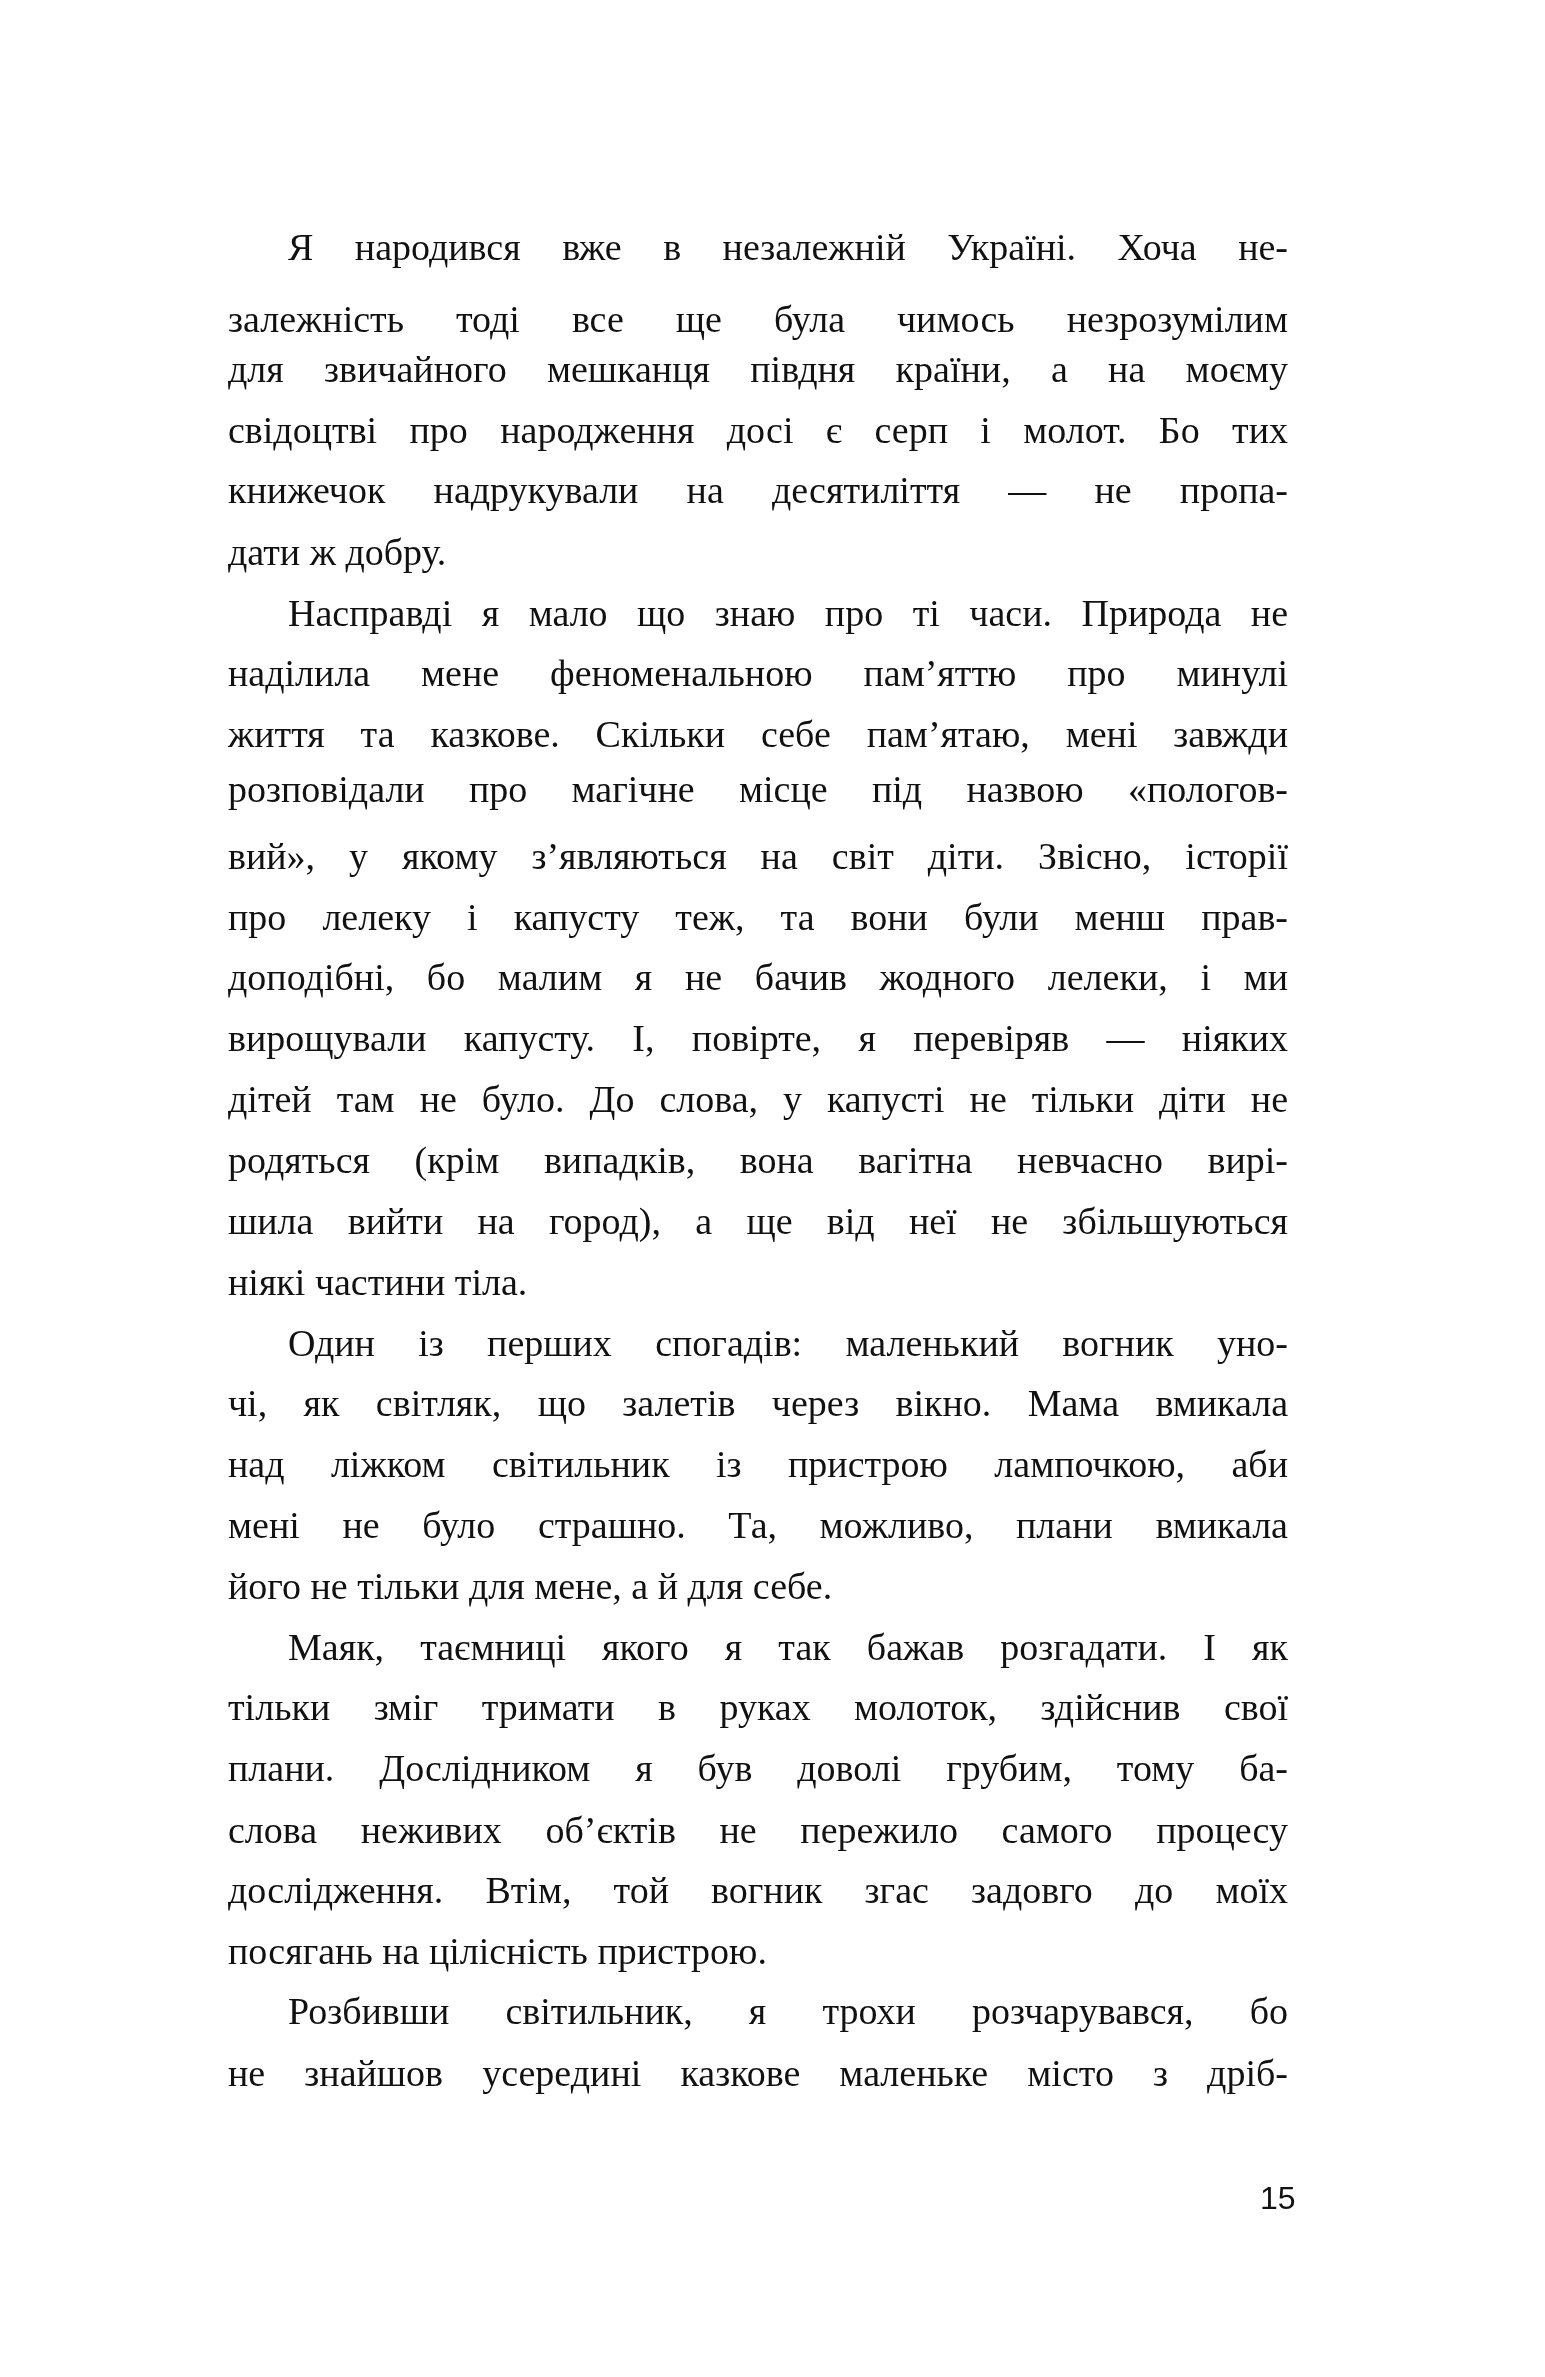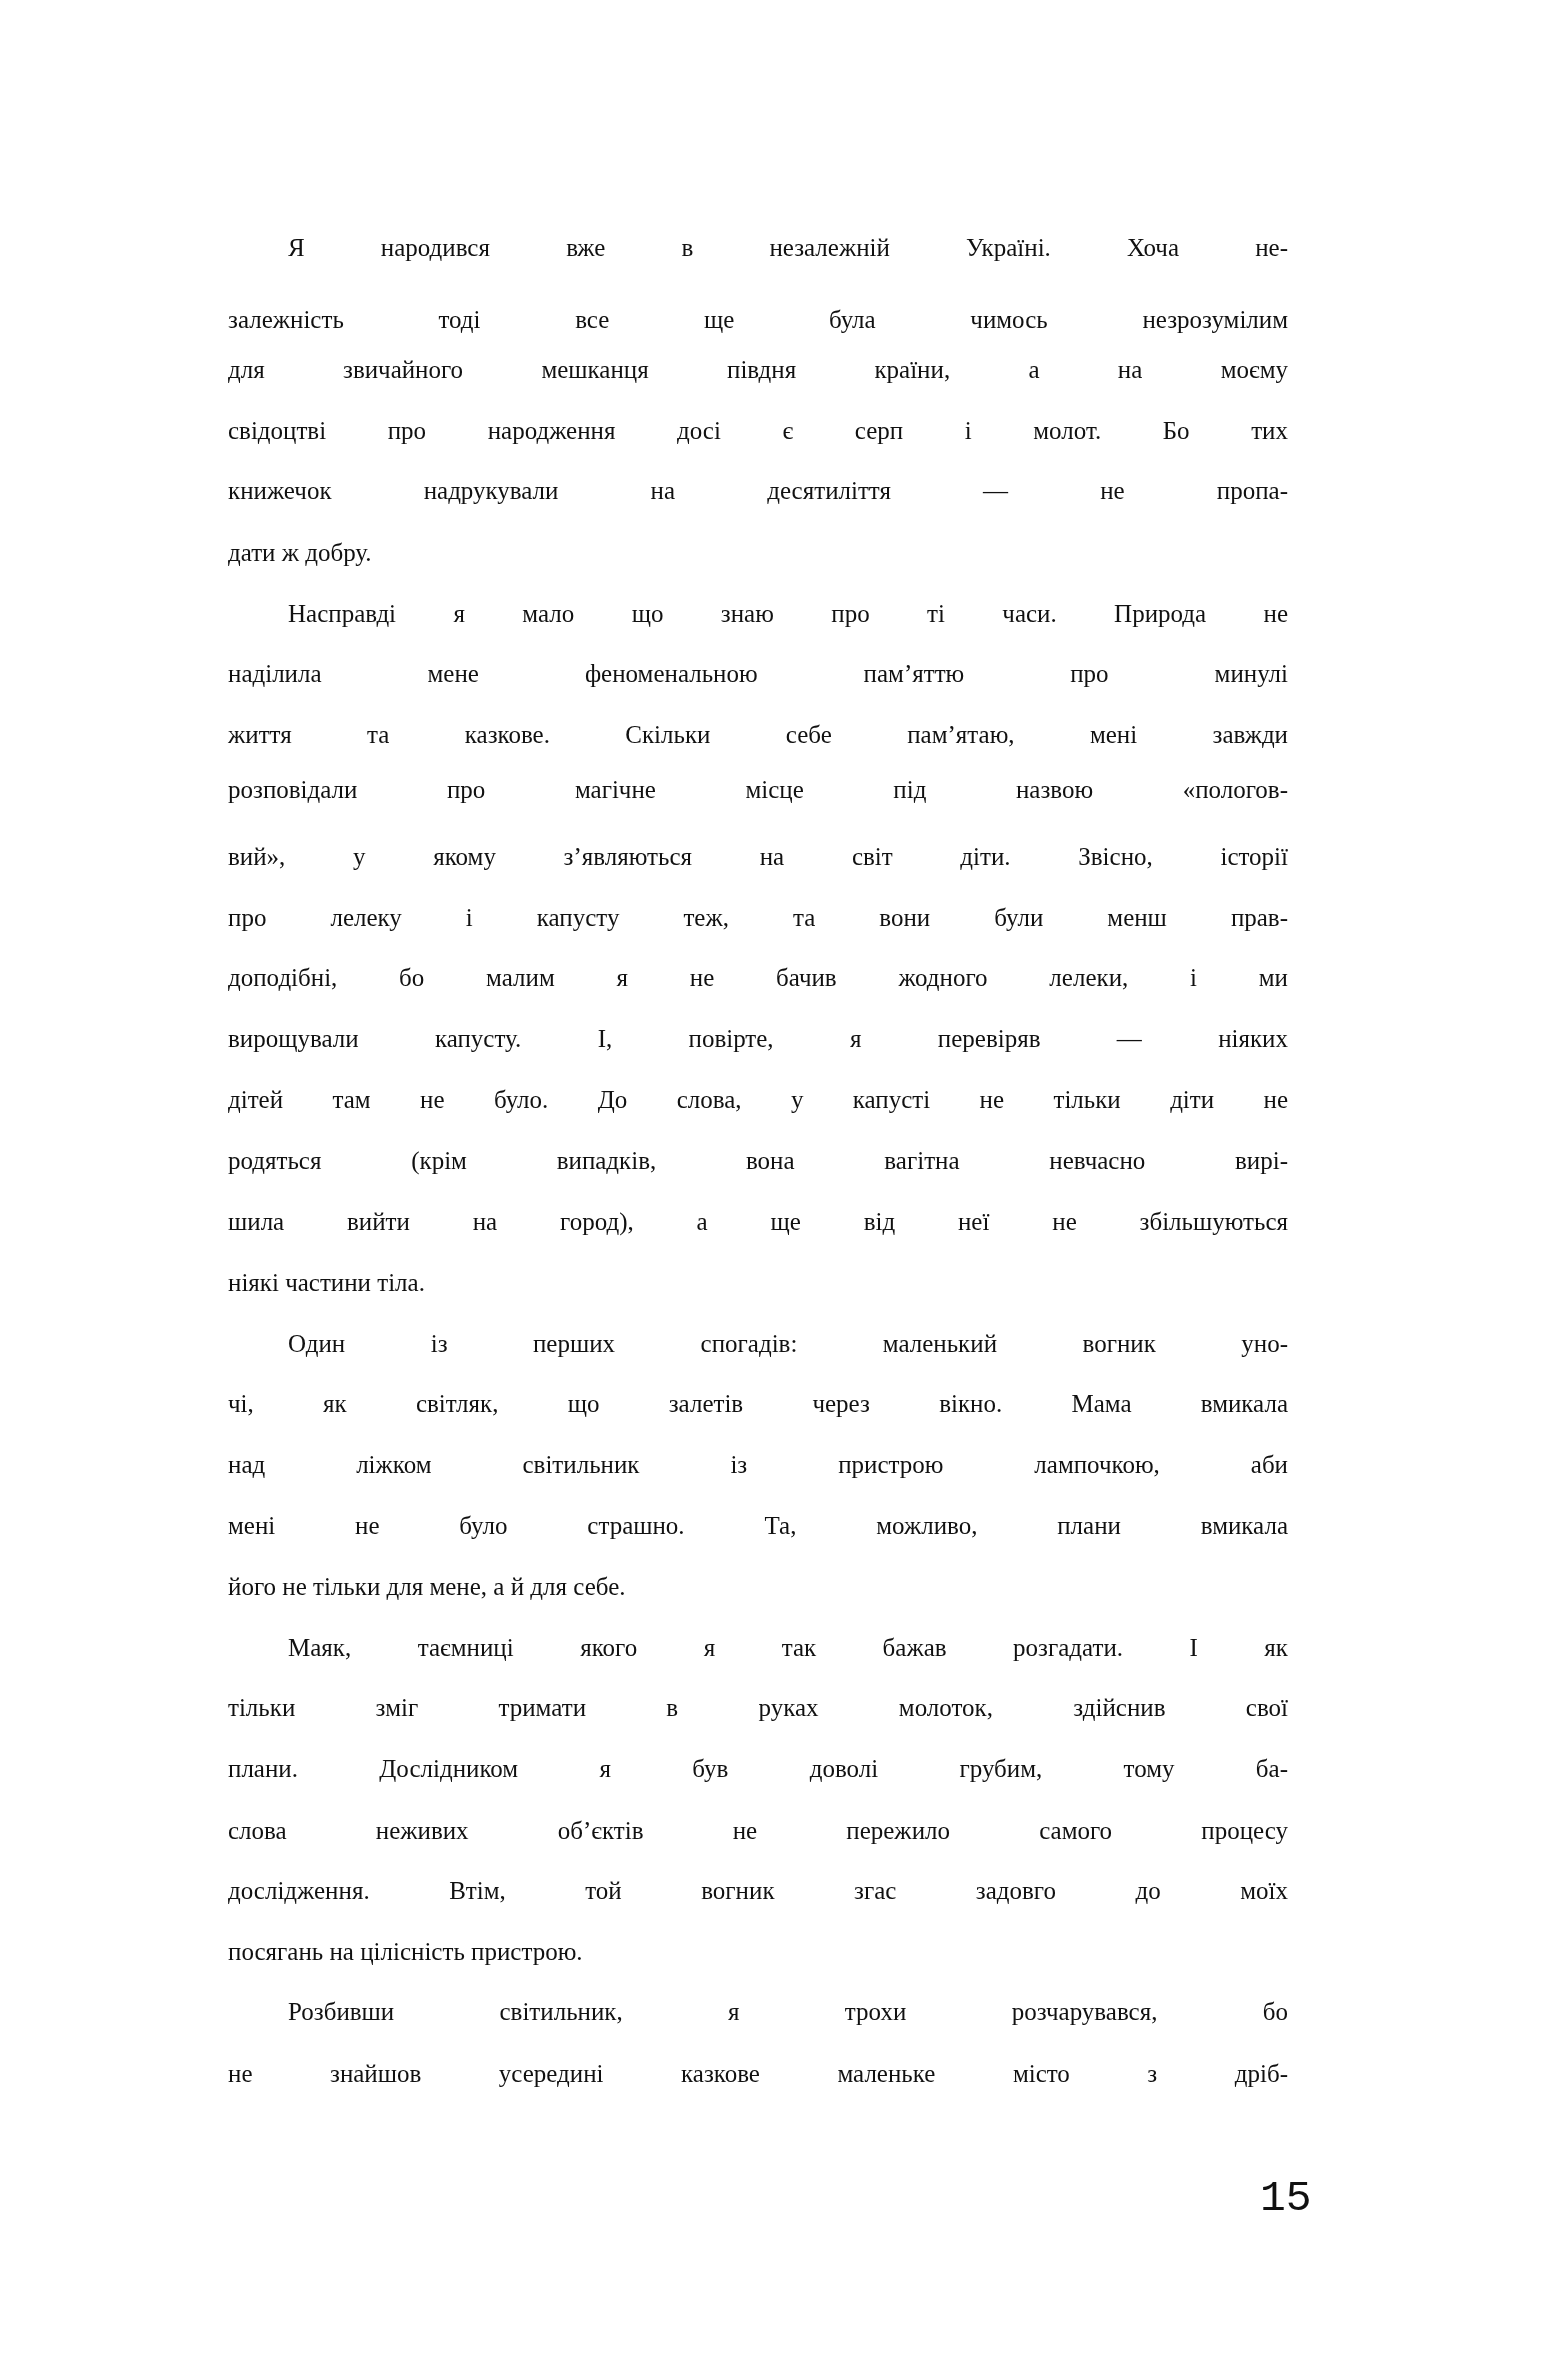--- a/index.html
+++ b/index.html
@@ -26,44 +26,44 @@
   .text-block {
     position: absolute;
     left: 228px;
     top: 0;
     width: 1060px;
   }
   .line {
     position: absolute;
     left: 0;
     height: 61px;
-    font-size: 25px;
+    font-size: 38px;
     line-height: 61px;
     white-space: nowrap;
     transform-origin: 0 50%;
   }
   .line.justify {
     width: 1060px;
     text-align: justify;
     text-align-last: justify;
   }
   .line.indent {
     left: 60px;
   }
   .line.indent.justify {
     width: 1000px;
   }
   .page-number {
     position: absolute;
     left: 1260px;
     top: 2179px;
-    font-size: 43px;
+    font-size: 32px;
     line-height: 39px;
     color: #111111;
-    font-family: Liberation Mono, monospace;
+    font-family: Liberation Sans, sans-serif;
   }
 </style>
 </head>
 <body>
 
 <div class="page">
   <div class="text-block">
 
     <div class="line indent justify" style="top:217px">Я народився вже в незалежній Україні. Хоча не-</div>
     <div class="line justify" style="top:289px">залежність тоді все ще була чимось незрозумілим</div>

